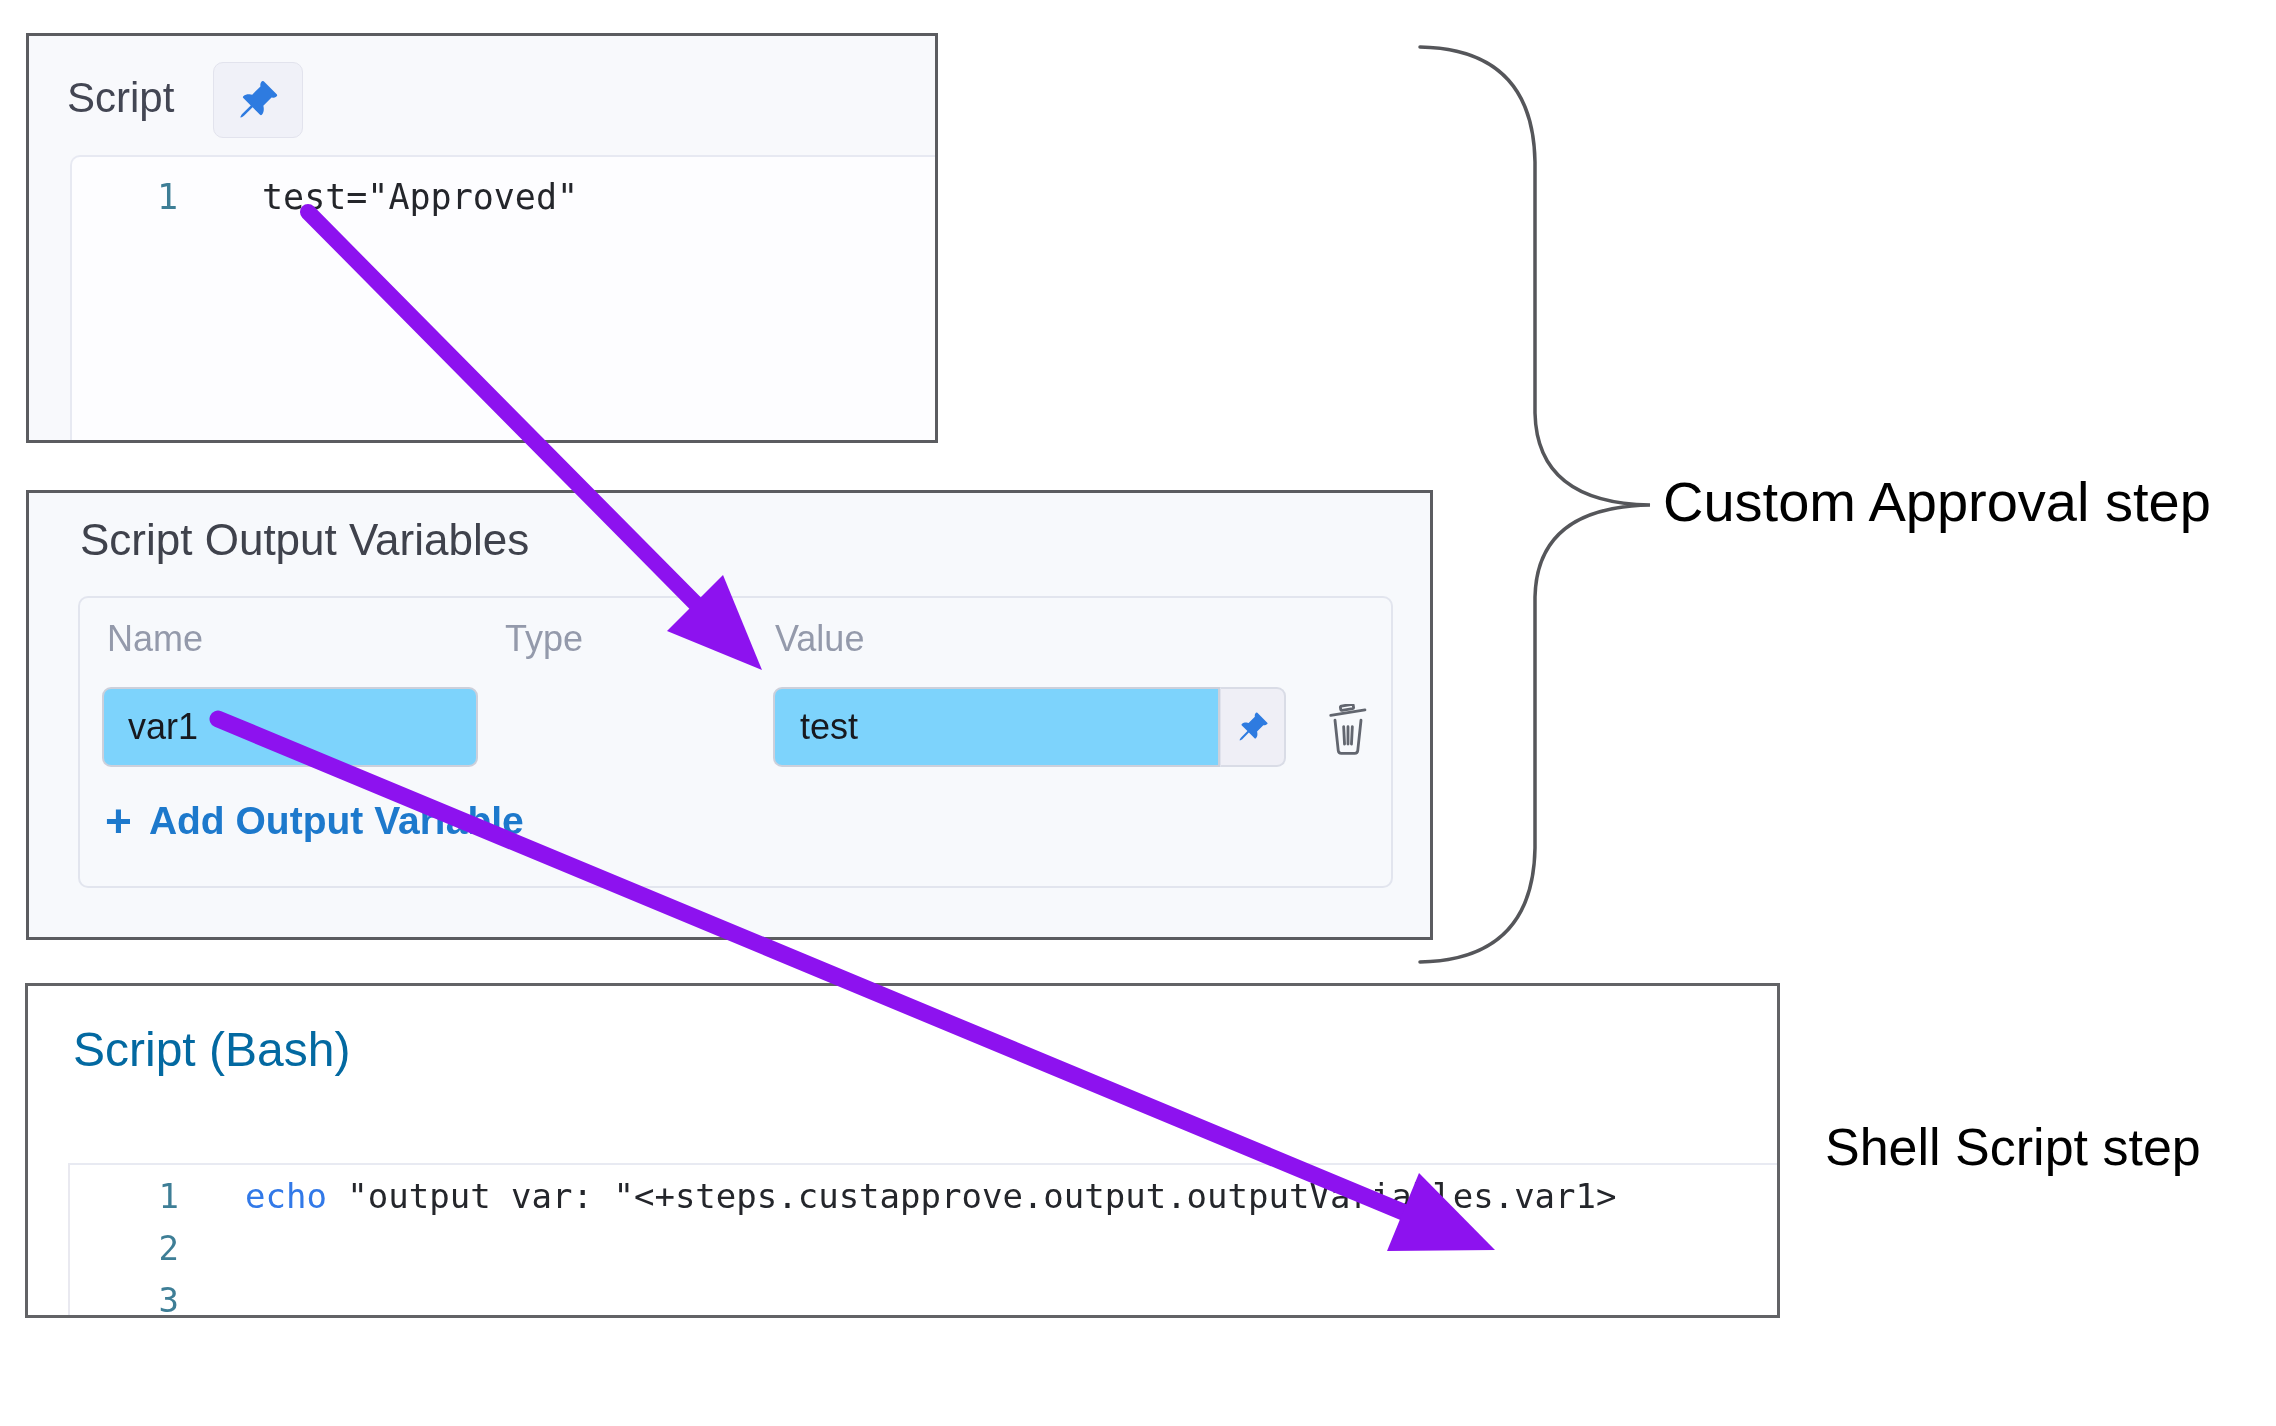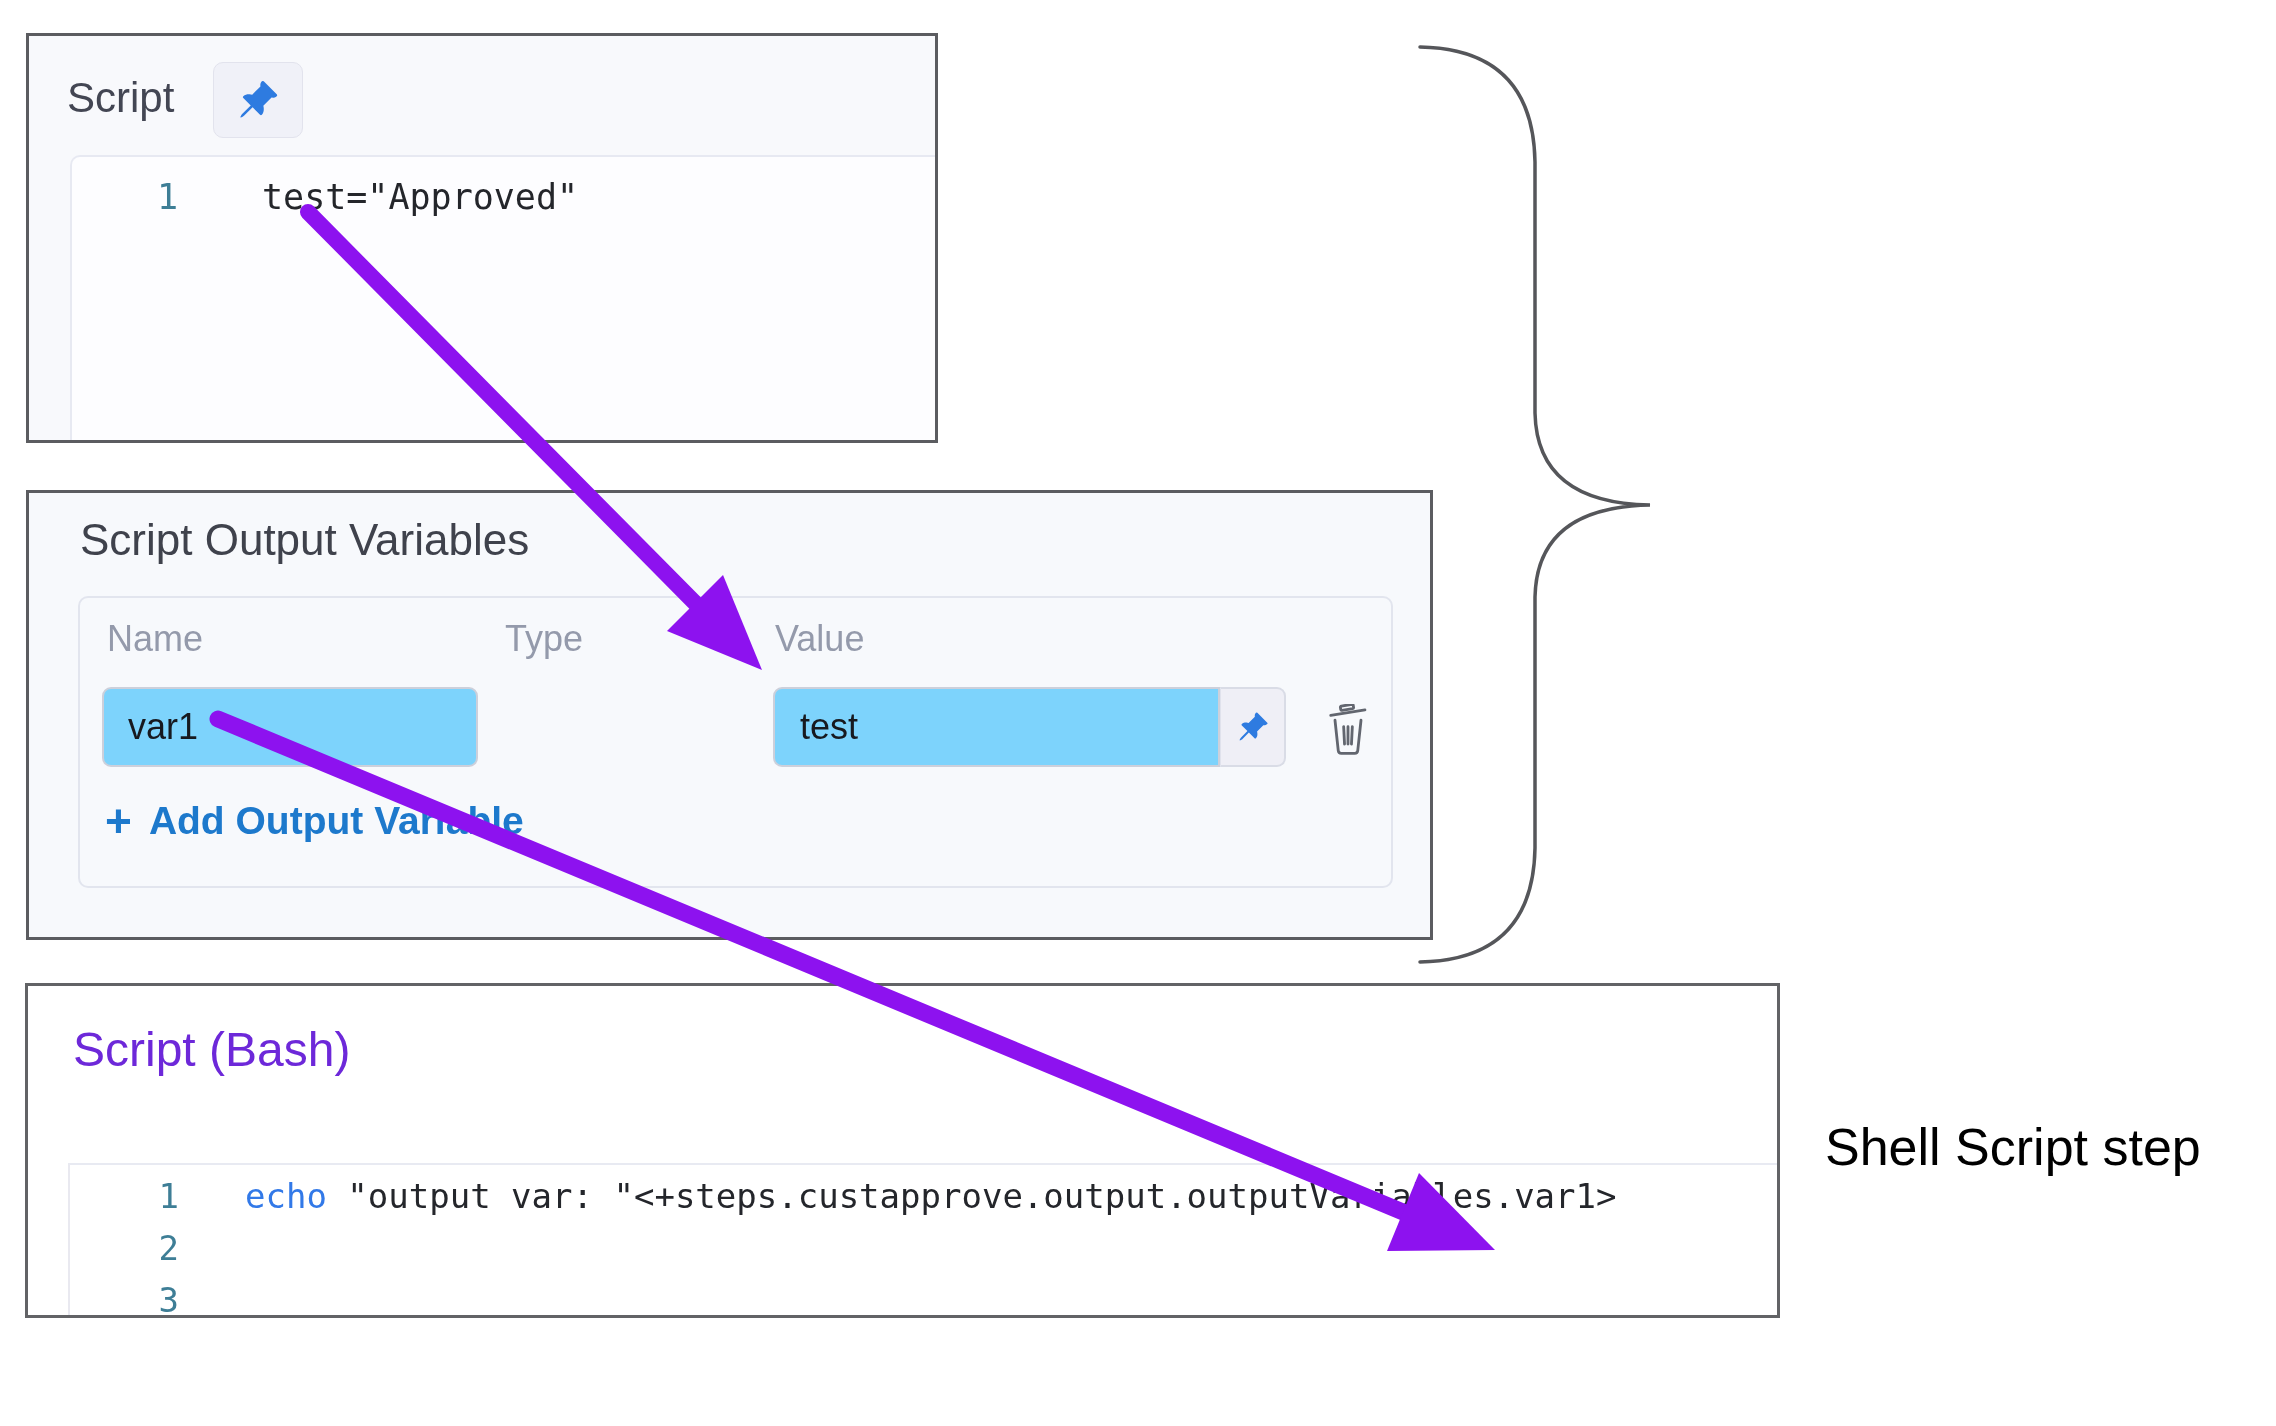--- a/index.html
+++ b/index.html
@@ -50,21 +50,21 @@
     border-radius:0 9px 9px 0; display:flex; align-items:center; justify-content:center; }
   #trash-button { position:absolute; left:1240px; top:104px; width:56px; height:56px;
     display:flex; align-items:center; justify-content:center; background:none; border:none; }
   #add-variable { position:absolute; left:25px; top:200px; display:flex; align-items:center;
     color:#1d79cc; font-weight:bold; cursor:pointer; }
   #add-variable .plus { font-size:46px; line-height:1; }
   #add-variable .lbl  { font-size:39px; margin-left:17px; }
 
   
   #panel-bash { left:25px; top:983px; width:1755px; height:335px; background:#ffffff; border-color:#626366; }
-  #panel-bash .title { left:45px; top:36px; font-size:48px; color:#6d28d9; }
+  #panel-bash .title { left:45px; top:36px; font-size:48px; color:#0369a1; }
   #editor-bash { left:40px; top:177px; right:0; bottom:0;
     border-top:2px solid #e8eaf2; border-left:2px solid #e9e9f0; padding-top:5px; overflow:hidden; }
   #editor-bash .gutter { width:109px; font-size:34px; }
   #editor-bash .code-text { margin-left:66px; font-size:34px; }
   .kw { color:#3279e8; }
 
   .title { position:absolute; line-height:1.15; }
 
   
   .annotation { position:absolute; color:#000000; line-height:1.1; }
@@ -152,20 +152,21 @@
         <span class="gutter">2</span>
         <span class="code-text"></span>
       </div>
       <div class="code-line">
         <span class="gutter">3</span>
         <span class="code-text"></span>
       </div>
     </div>
   </div>
 
+  <div id="label-custom-approval" class="annotation">Custom Approval step</div>
   <div id="label-shell-script" class="annotation">Shell Script step</div>
 
   <svg id="overlay" viewBox="0 0 2276 1426">
 
     <path d="M 1420,47 Q 1533,49 1535,162 L 1535,413 Q 1537,503 1650,505 Q 1537,507 1535,597 L 1535,848 Q 1533,960 1420,962" fill="none" stroke="#55565a" stroke-width="3.5" stroke-linecap="round"></path>
 
     <g>
       <line x1="308" y1="212" x2="700" y2="608" stroke="#8d12ef" stroke-width="16" stroke-linecap="round"></line>
       <polygon points="762,670 723,575 667,631" fill="#8d12ef"></polygon>
     </g>

